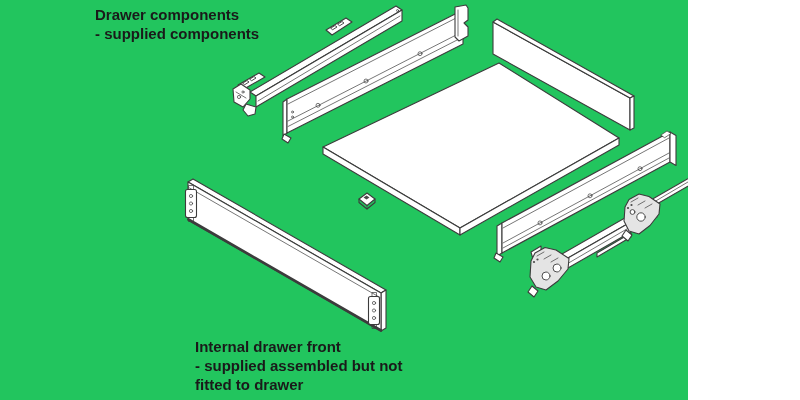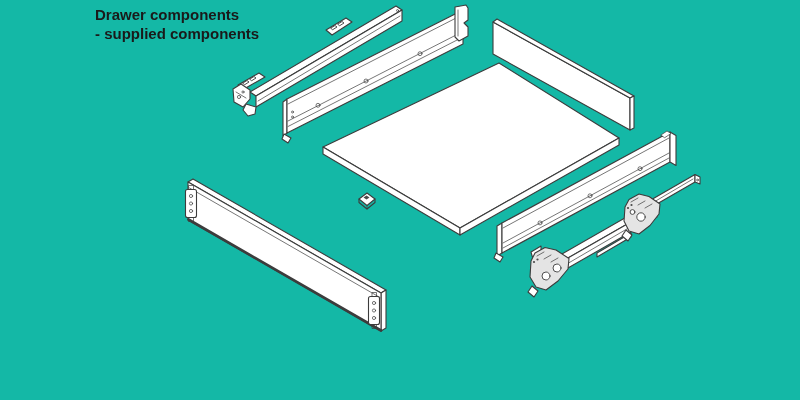--- a/index.html
+++ b/index.html
@@ -1,17 +1,17 @@
 <!DOCTYPE html>
 <html><head>
 <meta charset="utf-8">
 <style>
   html,body{margin:0;padding:0;background:#ffffff;}
   .stage{
-    position:relative;width:800px;height:400px;background:#14b8a6;overflow:hidden;
+    position:relative;width:688px;height:400px;background:#22c55e;overflow:hidden;
     font-family:"Liberation Sans", sans-serif;
   }
   .caption{
     position:absolute;font-weight:bold;color:#1a1a1a;white-space:nowrap;
   }
   .caption-top{left:95px;top:6px;font-size:15px;line-height:18.5px;}
   .caption-bottom{left:195px;top:337px;font-size:15px;line-height:19px;}
   svg.diagram{position:absolute;left:0;top:0;}
   
   .diagram path,.diagram line,.diagram circle,.diagram rect,.diagram polyline{
@@ -151,14 +151,19 @@
         <circle class="thin" cx="374" cy="318" r="1.6"></circle>
       </g>
     </g>
   </svg>
 
   <div class="caption caption-top">
     <div>Drawer components</div>
     <div>- supplied components</div>
   </div>
 
+  <div class="caption caption-bottom">
+    <div>Internal drawer front</div>
+    <div>- supplied assembled but not</div>
+    <div>fitted to drawer</div>
+  </div>
 
 </div>
 
 </body></html>

